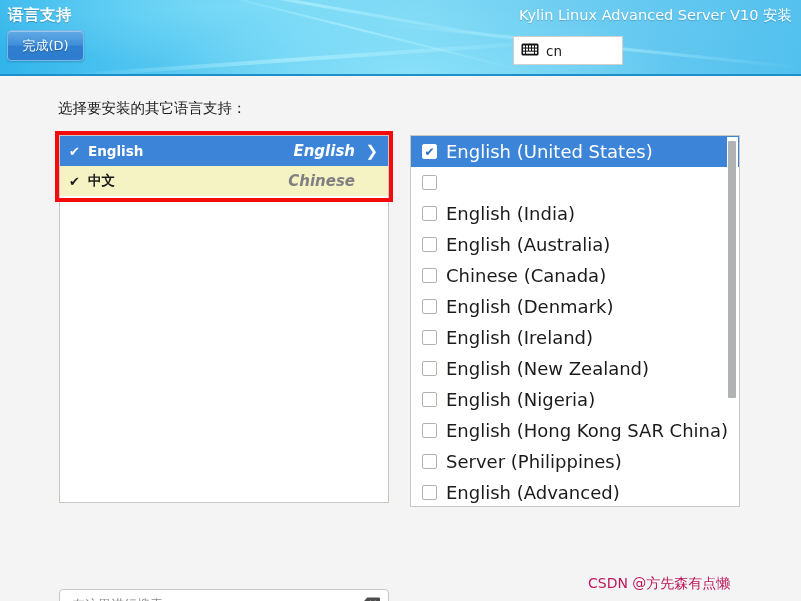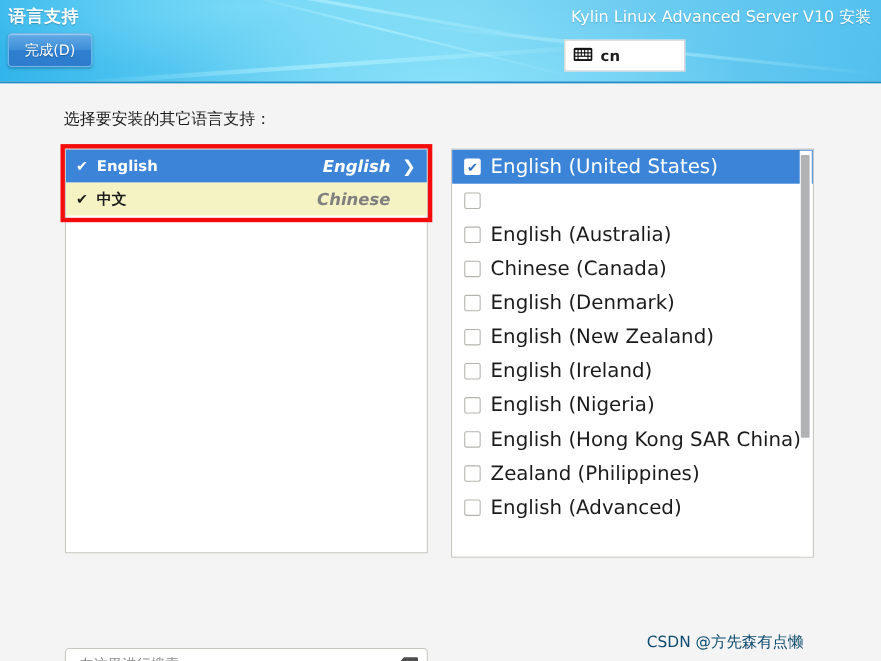--- a/index.html
+++ b/index.html
@@ -91,21 +91,21 @@
     border: 1px solid #cfcfcf;
     box-sizing: border-box;
     display: flex;
     align-items: center;
     padding-left: 7px;
     gap: 7px;
     cursor: pointer;
   }
   #kb-label {
     font-size: 13.5px;
-    font-weight: bold;
+    font-weight: normal;
     color: #1c1c1c;
   }
 
   
   #content {
     position: absolute;
     left: 0; top: 76px;
     width: 801px;
     height: 525px;
     background: #f4f4f4;
@@ -274,21 +274,21 @@
     height: 257px;
     background: #b0b2b4;
     border-radius: 1px;
     cursor: pointer;
   }
 
   #watermark {
     position: absolute;
     left: 588px; top: 499px;
     font-size: 14px;
-    color: #0c4a6e;
+    color: #be185d;
   }
 </style>
 </head>
 <body>
 
 <div id="app">
 
   <div id="header">
     <div class="streak s1"></div>
     <div class="streak s2"></div>
@@ -368,49 +368,53 @@
             <span class="cbox checked">
               <span class="tick">✔</span>
             </span>
             <span class="locale-label">English (United States)</span>
           </div>
           <div class="locale-row">
             <span class="cbox"></span>
           </div>
           <div class="locale-row">
             <span class="cbox"></span>
+            <span class="locale-label">English (India)</span>
+          </div>
+          <div class="locale-row">
+            <span class="cbox"></span>
             <span class="locale-label">English (Australia)</span>
           </div>
           <div class="locale-row">
             <span class="cbox"></span>
             <span class="locale-label">Chinese (Canada)</span>
           </div>
           <div class="locale-row">
             <span class="cbox"></span>
             <span class="locale-label">English (Denmark)</span>
           </div>
           <div class="locale-row">
             <span class="cbox"></span>
+            <span class="locale-label">English (Ireland)</span>
+          </div>
+          <div class="locale-row">
+            <span class="cbox"></span>
             <span class="locale-label">English (New Zealand)</span>
           </div>
           <div class="locale-row">
             <span class="cbox"></span>
-            <span class="locale-label">English (Ireland)</span>
-          </div>
-          <div class="locale-row">
-            <span class="cbox"></span>
             <span class="locale-label">English (Nigeria)</span>
           </div>
           <div class="locale-row">
             <span class="cbox"></span>
             <span class="locale-label">English (Hong Kong SAR China)</span>
           </div>
           <div class="locale-row">
             <span class="cbox"></span>
-            <span class="locale-label">Zealand (Philippines)</span>
+            <span class="locale-label">Server (Philippines)</span>
           </div>
           <div class="locale-row">
             <span class="cbox"></span>
             <span class="locale-label">English (Advanced)</span>
           </div>
         </div>
       <div id="scrollbar-track">
         <div id="scrollbar-thumb"></div>
       </div>
     </div>

